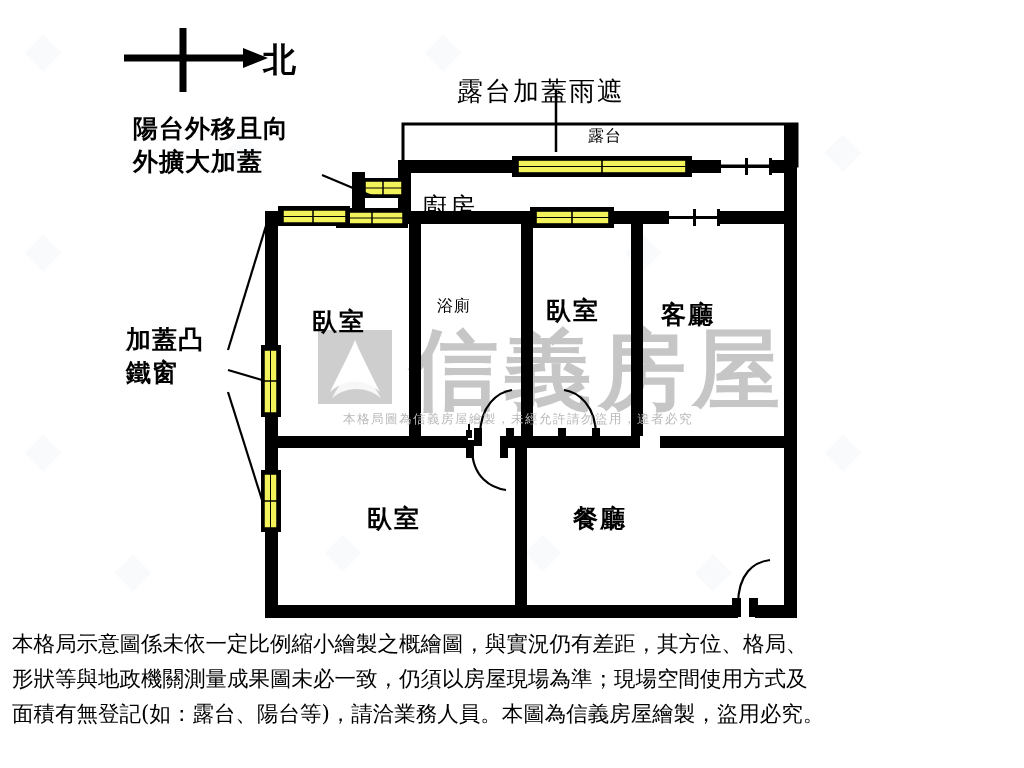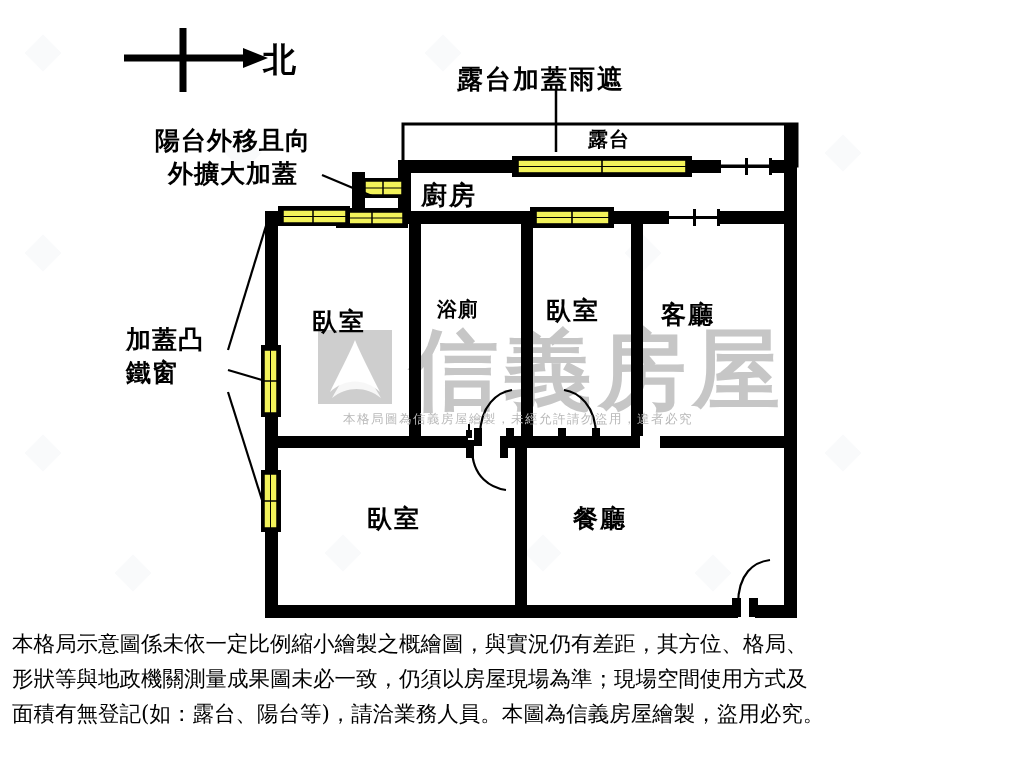--- a/index.html
+++ b/index.html
@@ -6,22 +6,22 @@
   html,body{margin:0;padding:0;background:#ffffff;}
   body{
     width:1024px;height:768px;overflow:hidden;position:relative;
     font-family:"DejaVu Sans","Liberation Sans",sans-serif;
     color:#111;
   }
   #plan{position:absolute;left:0;top:0;width:1024px;height:768px;}
   .lbl{position:absolute;white-space:nowrap;font-family:"DejaVu Serif","Liberation Serif",serif;color:#000;}
   .anno{font-size:25px;line-height:33px;font-weight:bold;letter-spacing:1px;}
   .room{font-size:25px;font-weight:bold;letter-spacing:2px;}
-  .room-sm{font-size:20px;font-weight:bold;letter-spacing:1px;}
-  .title-top{font-size:26px;font-weight:bold;letter-spacing:2px;}
+  .room-sm{font-size:16px;font-weight:normal;letter-spacing:1px;}
+  .title-top{font-size:26px;font-weight:normal;letter-spacing:2px;margin-top:12px;}
   .northtxt{font-size:33px;font-weight:bold;}
   .disclaimer{
     position:absolute;left:12px;top:626px;width:1000px;
     font-family:"DejaVu Serif","Liberation Serif",serif;
     font-size:21.5px;line-height:35px;font-weight:normal;
     color:#000;letter-spacing:0px;text-align:justify;
   }
   .disclaimer div{white-space:nowrap;}
   .wm-sub{
     position:absolute;left:333px;top:411px;width:370px;
@@ -213,21 +213,21 @@
     <line x1="228" y1="350" x2="269" y2="216"></line>
     <line x1="228" y1="370" x2="262" y2="380"></line>
     <line x1="228" y1="392" x2="262" y2="500"></line>
   </g>
 </svg>
 
 <div class="lbl northtxt" style="left:263px;top:38px;">北</div>
 
 <div class="lbl title-top" style="left:457px;top:62px;">露台加蓋雨遮</div>
 
-<div class="lbl anno" style="left:133px;top:124px;text-align:center;width:200px;">
+<div class="lbl anno" style="left:133px;top:112px;text-align:left;width:200px;">
   <div>陽台外移且向</div>
   <div>外擴大加蓋</div>
 </div>
 
 <div class="lbl anno" style="left:126px;top:323px;text-align:left;width:98px;">
   <div>加蓋凸</div>
   <div>鐵窗</div>
 </div>
 
 <div class="lbl room-sm" style="left:588px;top:126px;">露台</div>

